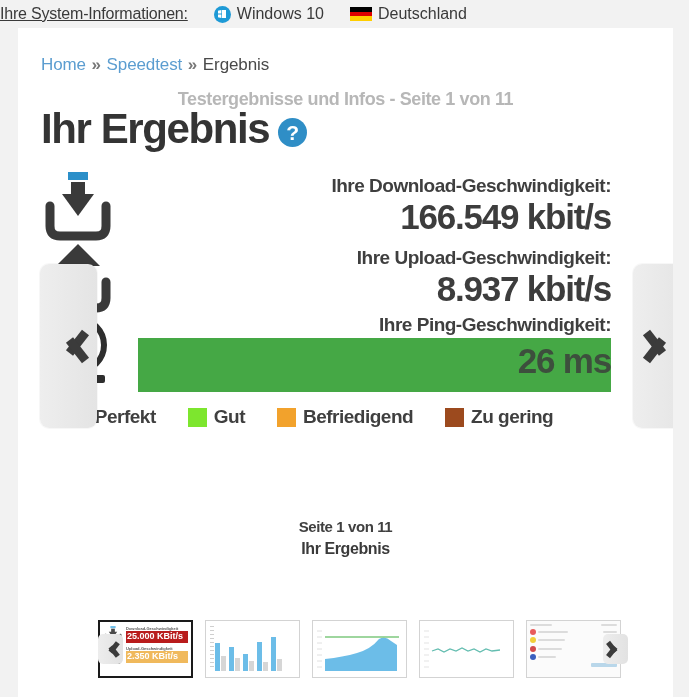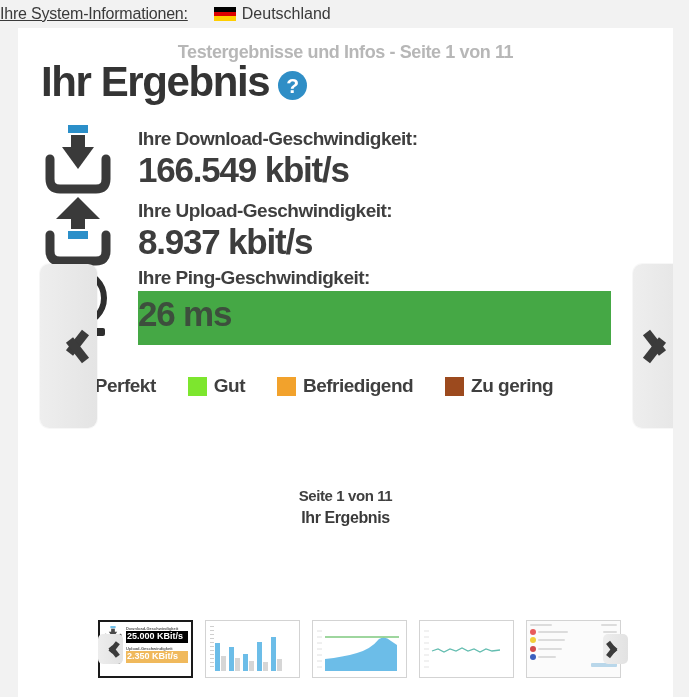--- a/index.html
+++ b/index.html
@@ -171,21 +171,21 @@
   }
   .result-icon {
     width: 120px;
     min-width: 120px;
     display: flex;
     justify-content: center;
     align-items: center;
   }
   .result-text {
     flex: 1;
-    text-align: left;
+    text-align: right;
     padding-right: 62px;
   }
   .result-label {
     font-size: 19px;
     font-weight: bold;
     color: #3f3f3f;
     letter-spacing: -0.5px;
   }
   .result-value {
     font-size: 35px;
@@ -203,21 +203,21 @@
 
   
   .svg-ico { display: block; }
 
   
   .legend {
     display: flex;
     justify-content: center;
     align-items: center;
     gap: 23px;
-    margin-top: 30px;
+    margin-top: 14px;
     padding-right: 60px;
   }
   .legend-item {
     display: flex;
     align-items: center;
     gap: 7px;
     margin-right: 9px;
   }
   .legend-swatch {
     width: 19px; height: 19px;
@@ -337,21 +337,21 @@
   .chev-sm.l::after  { top: 6px;  transform: rotate(-38deg); transform-origin: top center; }
   .chev-sm.r::before { top: -1px; transform: rotate(-38deg); transform-origin: bottom center; }
   .chev-sm.r::after  { top: 6px;  transform: rotate(38deg);  transform-origin: top center; }
 
   
   .t1 { padding: 3px 3px 3px 2px; display: flex; gap: 2px; }
   .t1-icons { width: 22px; display: flex; flex-direction: column; justify-content: space-around; align-items: center; }
   .t1-right { flex: 1; display: flex; flex-direction: column; justify-content: space-around; }
   .t1-cap { font-size: 4px; color: #5a5a5a; font-weight: bold; line-height: 1; }
   .t1-val { font-size: 9px; font-weight: bold; line-height: 1.25; padding: 0 1px; color: #fff; }
-  .t1-val.green { background: #000000; }
+  .t1-val.green { background: #b91c1c; }
   .t1-val.orange { background: #f0b95c; }
 
   
   .t2 { padding: 4px 4px 6px 9px; height: 100%; box-sizing: border-box; display: flex; align-items: flex-end; gap: 3px; position: relative; }
   .t2 .grp { display: flex; align-items: flex-end; gap: 1px; }
   .t2 .b { width: 5px; }
   .t2 .b.blue { background: #6cbde8; }
   .t2 .b.gray { background: #d6d6d6; }
   .t2 .axis { position: absolute; left: 4px; top: 5px; bottom: 8px; width: 4px;
     background: repeating-linear-gradient(to bottom, #cfcfcf 0 1px, transparent 1px 4px); }
@@ -366,30 +366,41 @@
   .t5-dot { width: 6px; height: 6px; border-radius: 50%; flex: 0 0 auto; }
   .t5-line { height: 2px; background: #dcdcdc; border-radius: 1px; }
   .t5-btn { height: 4px; width: 26px; background: #b9d7ea; border-radius: 1px; margin-left: auto; }
 </style>
 </head>
 <body>
 
 <div class="sysbar">
   <span class="sys-label">Ihre System-Informationen:</span>
 
+  <span class="sys-item">
+    <span class="ico-win"></span>
+    <span>Windows 10</span>
+  </span>
 
 
   <span class="sys-item">
     <span class="ico-flag"></span>
     <span>Deutschland</span>
   </span>
 </div>
 
 <div class="card">
 
+  <div class="breadcrumb">
+    <a href="#">Home</a>
+    <span class="sep">»</span>
+    <a href="#">Speedtest</a>
+    <span class="sep">»</span>
+    <span class="crumb-current">Ergebnis</span>
+  </div>
 
   <div class="subtitle">Testergebnisse und Infos - Seite 1 von 11</div>
 
   <div class="title-row">
     <div class="page-title">Ihr Ergebnis</div>
     <div class="help-icon">?</div>
   </div>
 
   <div class="results">
 

